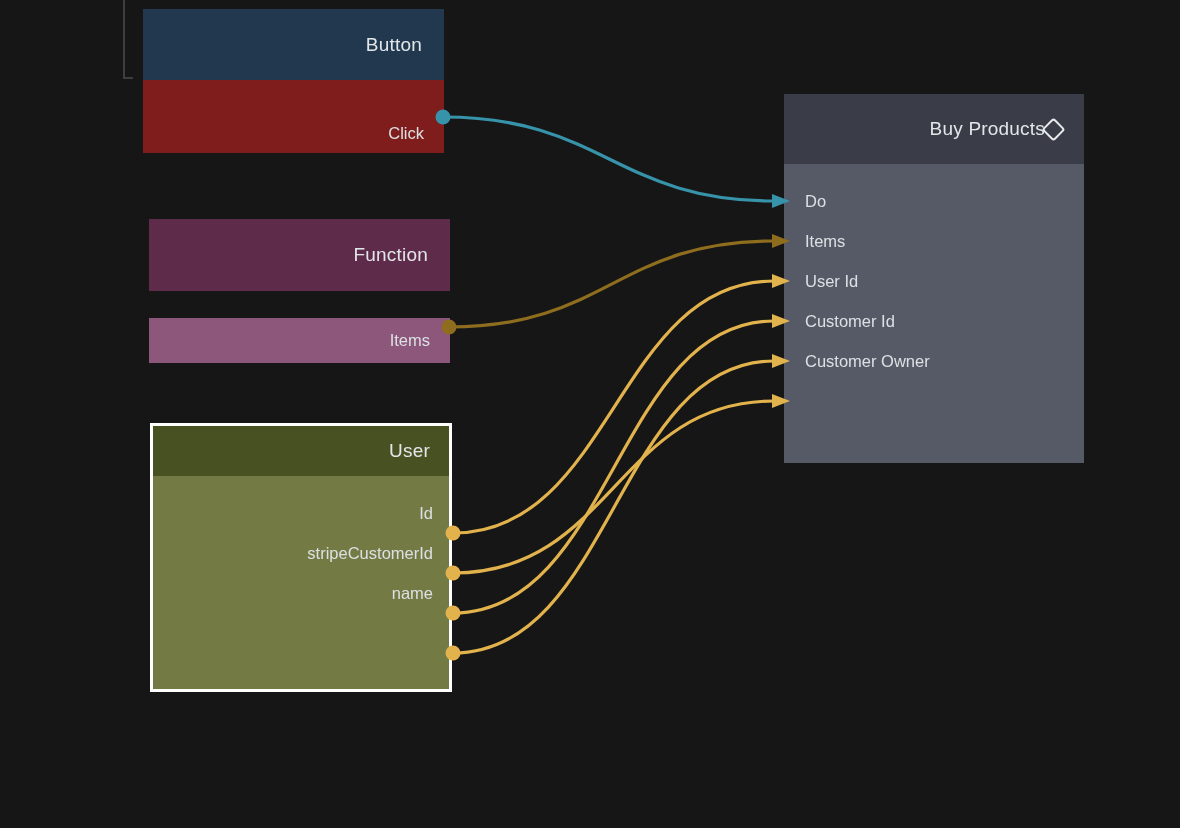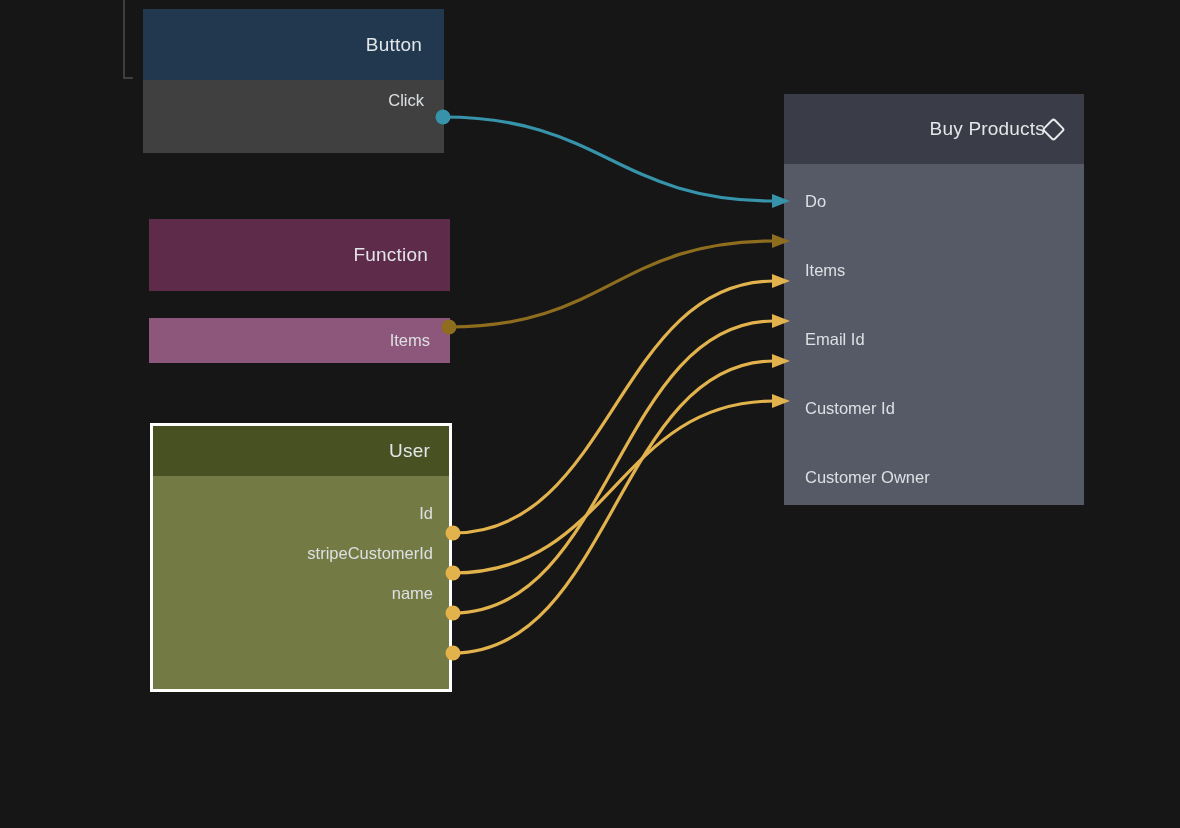--- a/index.html
+++ b/index.html
@@ -15,36 +15,36 @@
                  padding:0 22px; flex:0 0 auto; }
   .node-title { font-size:19px; color:#e3e6e9; letter-spacing:0.2px; }
   .node-body { flex:1 1 auto; display:flex; flex-direction:column; }
   .port { height:40px; display:flex; align-items:center; font-size:16.5px; color:#dce0e3; }
   .port-out { justify-content:flex-end; }
   .port-in  { justify-content:flex-start; }
 
   
   .node-button { left:143px; top:9px; width:301px; height:144px; }
   .node-button .node-header { height:71px; background:#21384e; }
-  .node-button .node-body   { background:#404040; justify-content:flex-start; padding-right:20px; }
+  .node-button .node-body   { background:#7f1d1d; justify-content:flex-end; padding-right:20px; }
 
   
   .node-function { left:149px; top:219px; width:301px; height:144px;gap:27px; }
   .node-function .node-header { height:72px; background:#5e2b4a; }
   .node-function .node-body   { background:#8d567b; justify-content:center; padding-right:20px; }
 
   
   .node-user { left:150px; top:423px; width:302px; height:269px; border:3px solid #ffffff; }
   .node-user .node-header { height:50px; background:#485122; padding:0 19px; }
   .node-user .node-body   { background:#737a44; padding:17px 16px 16px 0; }
 
   
   .node-buy { left:784px; top:94px; width:300px; height:369px; }
   .node-buy .node-header { height:70px; background:#3a3d48; padding:0 22px 0 21px; }
-  .node-buy .node-body   { background:#565a67; padding:17px 0 8px 21px;gap:29px; }
+  .node-buy .node-body   { background:#565a67; padding:17px 0 22px 21px; }
 
   .diamond-icon { width:17px; height:17px; border:2px solid #e7e9eb; border-radius:3px;
                   transform:rotate(45deg); flex:0 0 auto; }
 
   .wires { position:absolute; left:0; top:0; z-index:10; pointer-events:none; }
   .wire { fill:none; stroke-width:3.2px; }
 </style>
 </head>
 <body>
 
@@ -97,21 +97,21 @@
       <span class="diamond-icon"></span>
     </div>
     <div class="node-body">
       <div class="port port-in">
         <span>Do</span>
       </div>
       <div class="port port-in">
         <span>Items</span>
       </div>
       <div class="port port-in">
-        <span>Email Id</span>
+        <span>User Id</span>
       </div>
       <div class="port port-in">
         <span>Customer Id</span>
       </div>
       <div class="port port-in">
         <span>Customer Owner</span>
       </div>
     </div>
   </div>
 

